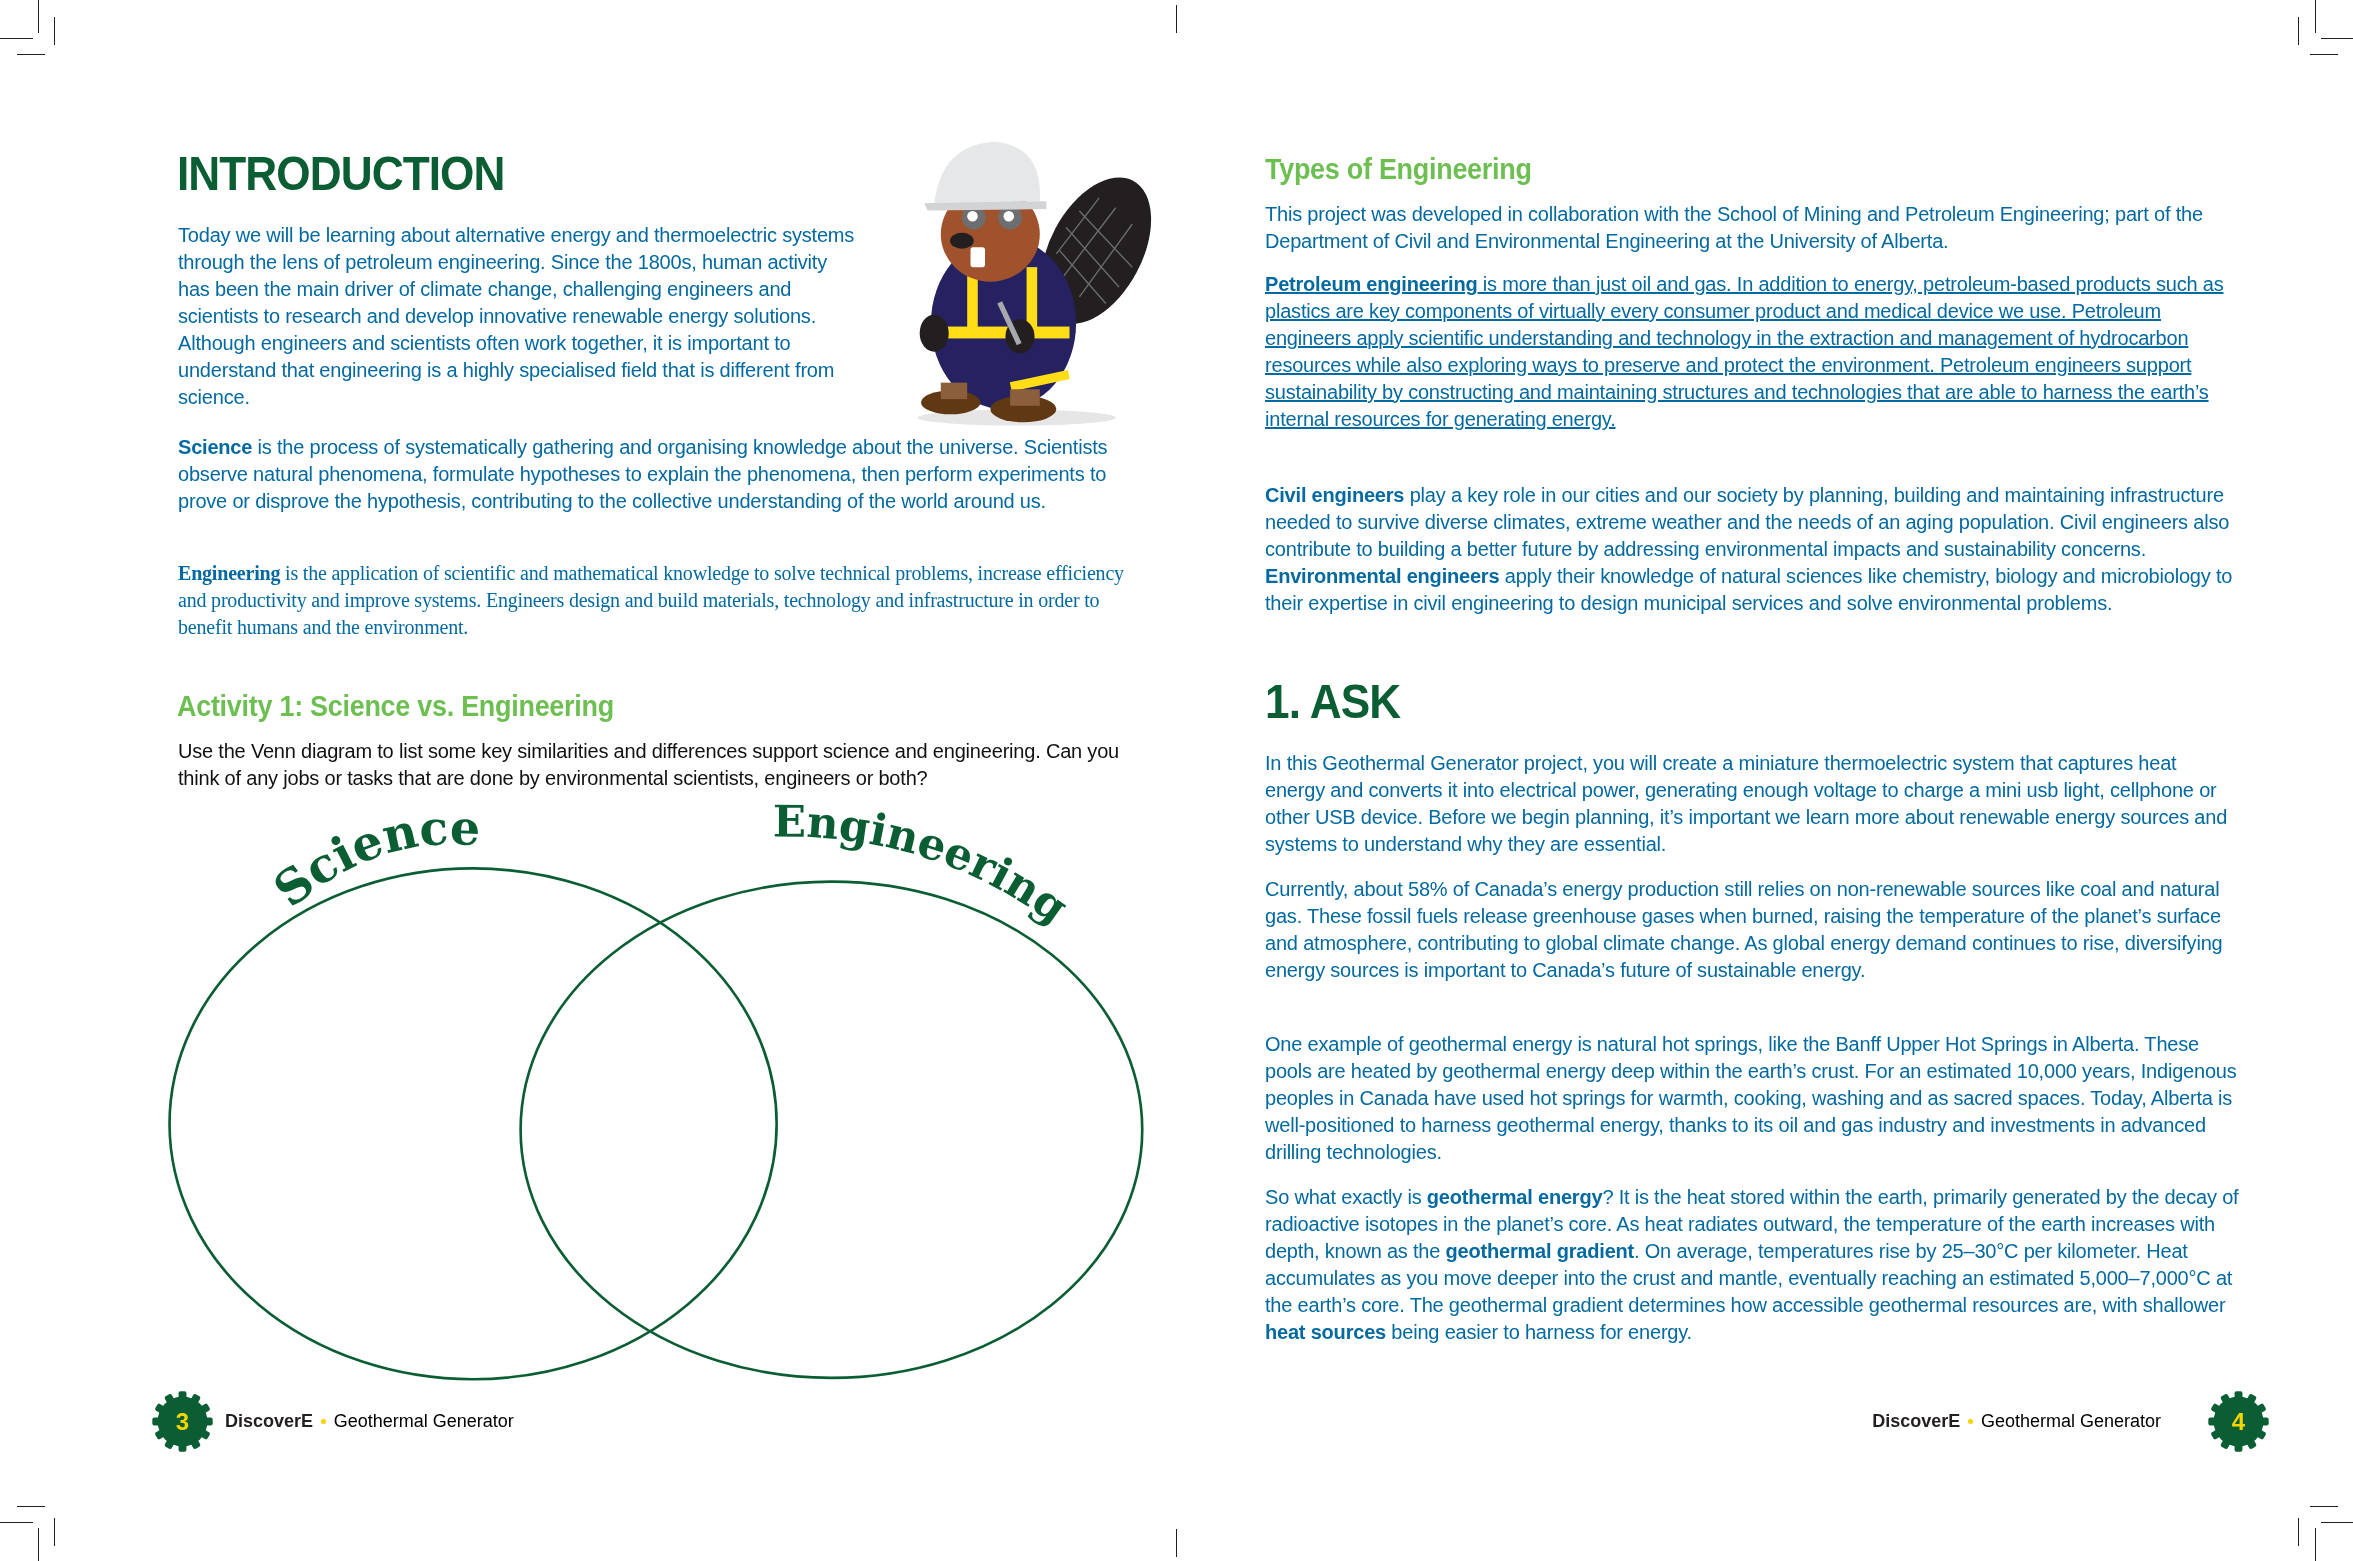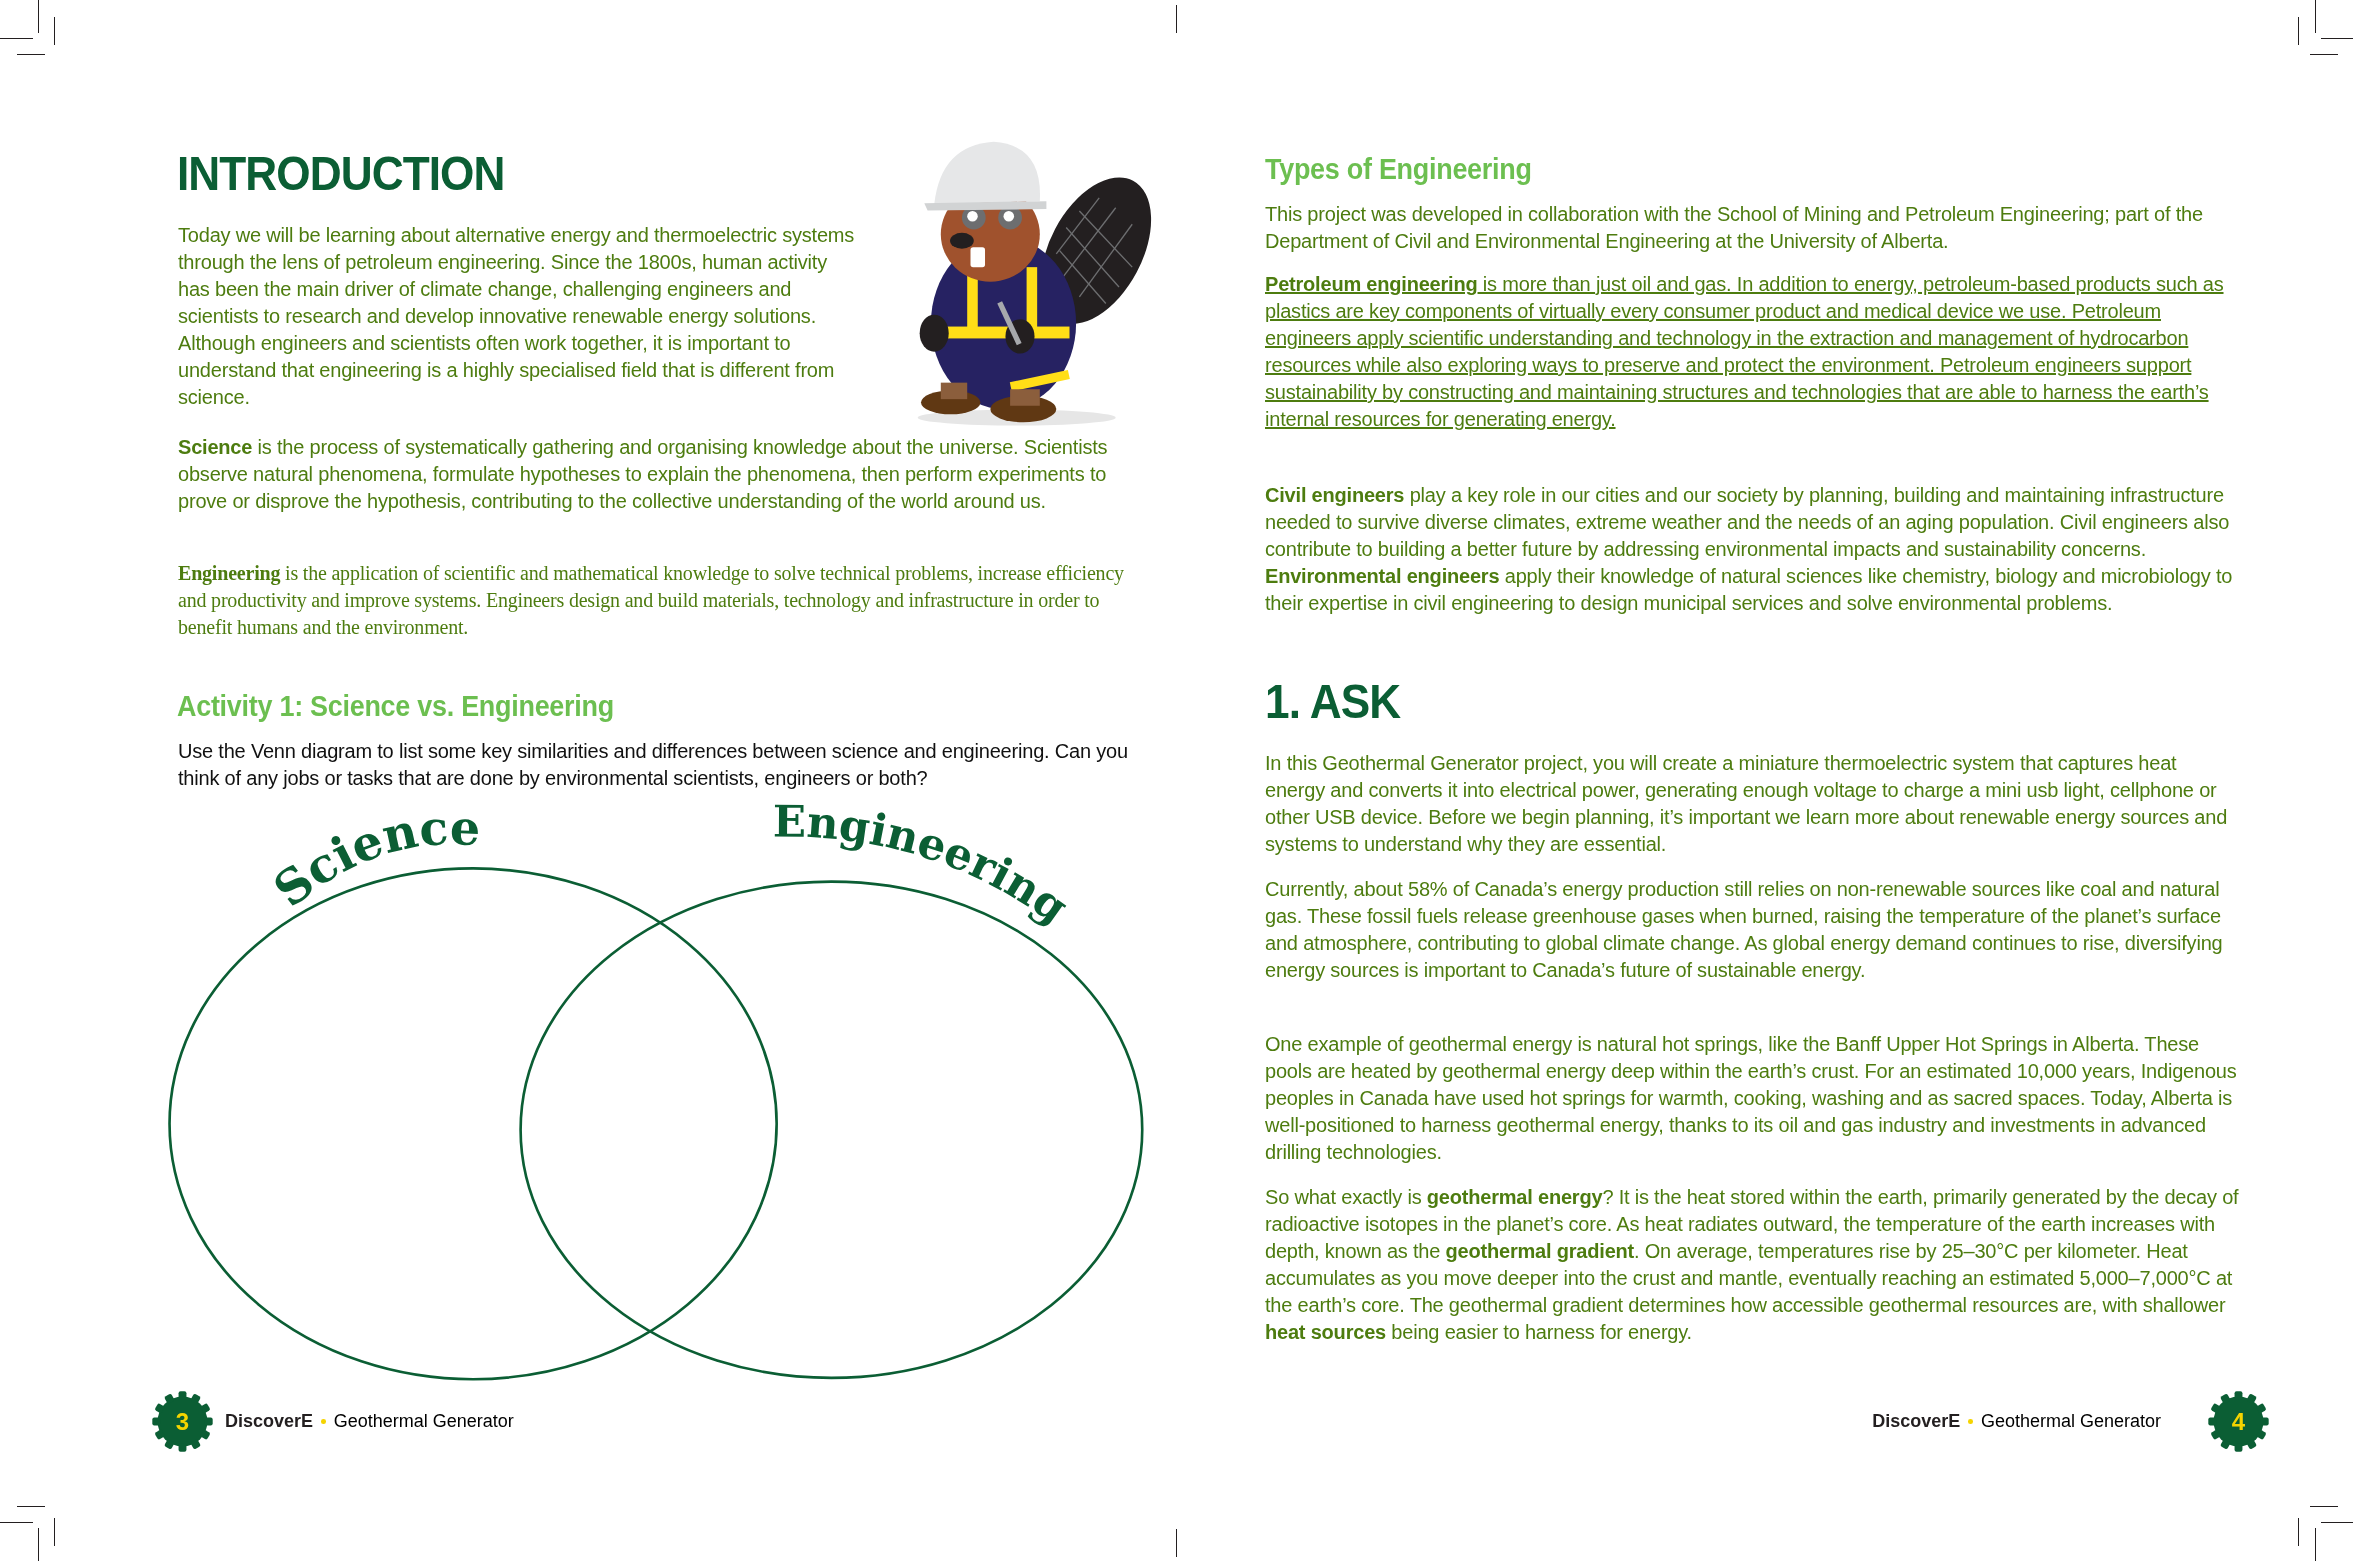--- a/index.html
+++ b/index.html
@@ -7,21 +7,21 @@
          font-family: "Liberation Sans", "DejaVu Sans", sans-serif; color: #231f20; }
   .crop { position: absolute; background: #231f20; }
   .crop.v { width: 1.3px; }
   .crop.h { height: 1.3px; }
   .page { position: absolute; top: 0; height: 1562px; }
   .abs { position: absolute; }
   .h1 { font-family: "Liberation Sans", sans-serif; font-weight: 700; color: #0b5e34;
         font-size: 48px; letter-spacing: -1px; margin: 0; line-height: 1; transform: scaleX(0.92); transform-origin: left center; }
   .h2 { font-family: "Liberation Sans", sans-serif; font-weight: 700; color: #6cbf50;
         font-size: 29px; letter-spacing: -0.3px; margin: 0; line-height: 1; transform: scaleX(0.93); transform-origin: left center; }
-  .para { font-size: 20px; line-height: 27px; margin: 0; letter-spacing: -0.2px; color: #4d7c0f; }
+  .para { font-size: 20px; line-height: 27px; margin: 0; letter-spacing: -0.2px; color: #0369a1; }
   .para b { font-weight: 700; }
   .footer { position: absolute; display: flex; align-items: center; font-size: 18px; white-space: nowrap; }
   .footer .brand { font-weight: 700; color: #231f20; }
   .footer .dot { display: inline-block; width: 4.6px; height: 4.6px; border-radius: 50%; background: #f5d400; margin: 0 8px; }
   .footer .title { color: #000000; }
   .gear { position: absolute; width: 63px; height: 63px; }
   .gear svg { width: 100%; height: 100%; }
   .gear .num { position: absolute; left: 0; top: 0; width: 100%; height: 100%; display: flex; align-items: center; justify-content: center;
                color: #f5d400; font-weight: 700; font-size: 24px; }
   .venn { position: absolute; left: 0; top: 0; width: 1177px; height: 1562px; pointer-events: none; }
@@ -108,21 +108,21 @@
   <p class="para abs" style="left:138px;top:434px;width:950px;">
     <b>Science</b><span> is the process of systematically gathering and organising knowledge about the universe. Scientists observe natural phenomena, formulate hypotheses to explain the phenomena, then perform experiments to prove or disprove the hypothesis, contributing to the collective understanding of the world around us.</span>
   </p>
 
   <p class="para abs" style="left:138px;top:560px;width:950px;font-family:Liberation Serif, serif;">
     <b>Engineering</b><span> is the application of scientific and mathematical knowledge to solve technical problems, increase efficiency and productivity and improve systems. Engineers design and build materials, technology and infrastructure in order to benefit humans and the environment.</span>
   </p>
 
   <h2 class="h2 abs" style="left:137px;top:692px;">Activity 1: Science vs. Engineering</h2>
 
-  <p class="para abs" style="left:138px;top:738px;width:950px;color:#111;">Use the Venn diagram to list some key similarities and differences between science and engineering. Can you think of any jobs or tasks that are done by environmental scientists, engineers or both?</p>
+  <p class="para abs" style="left:138px;top:738px;width:950px;color:#111;">Use the Venn diagram to list some key similarities and differences support science and engineering. Can you think of any jobs or tasks that are done by environmental scientists, engineers or both?</p>
 
   <svg class="venn" viewBox="0 0 1783 2367">
     <defs>
       <path id="sciArc" d="M380 1378 Q520 1255 690 1285"></path>
       <path id="engArc" d="M1110 1268 Q1340 1262 1520 1390"></path>
     </defs>
     <ellipse cx="656" cy="1703" rx="460" ry="387" fill="none" stroke="#0b5e34" stroke-width="4"></ellipse>
     <ellipse cx="1199" cy="1712" rx="471" ry="376" fill="none" stroke="#0b5e34" stroke-width="4"></ellipse>
     <text font-size="72">
       <textPath href="#sciArc">Science</textPath>

